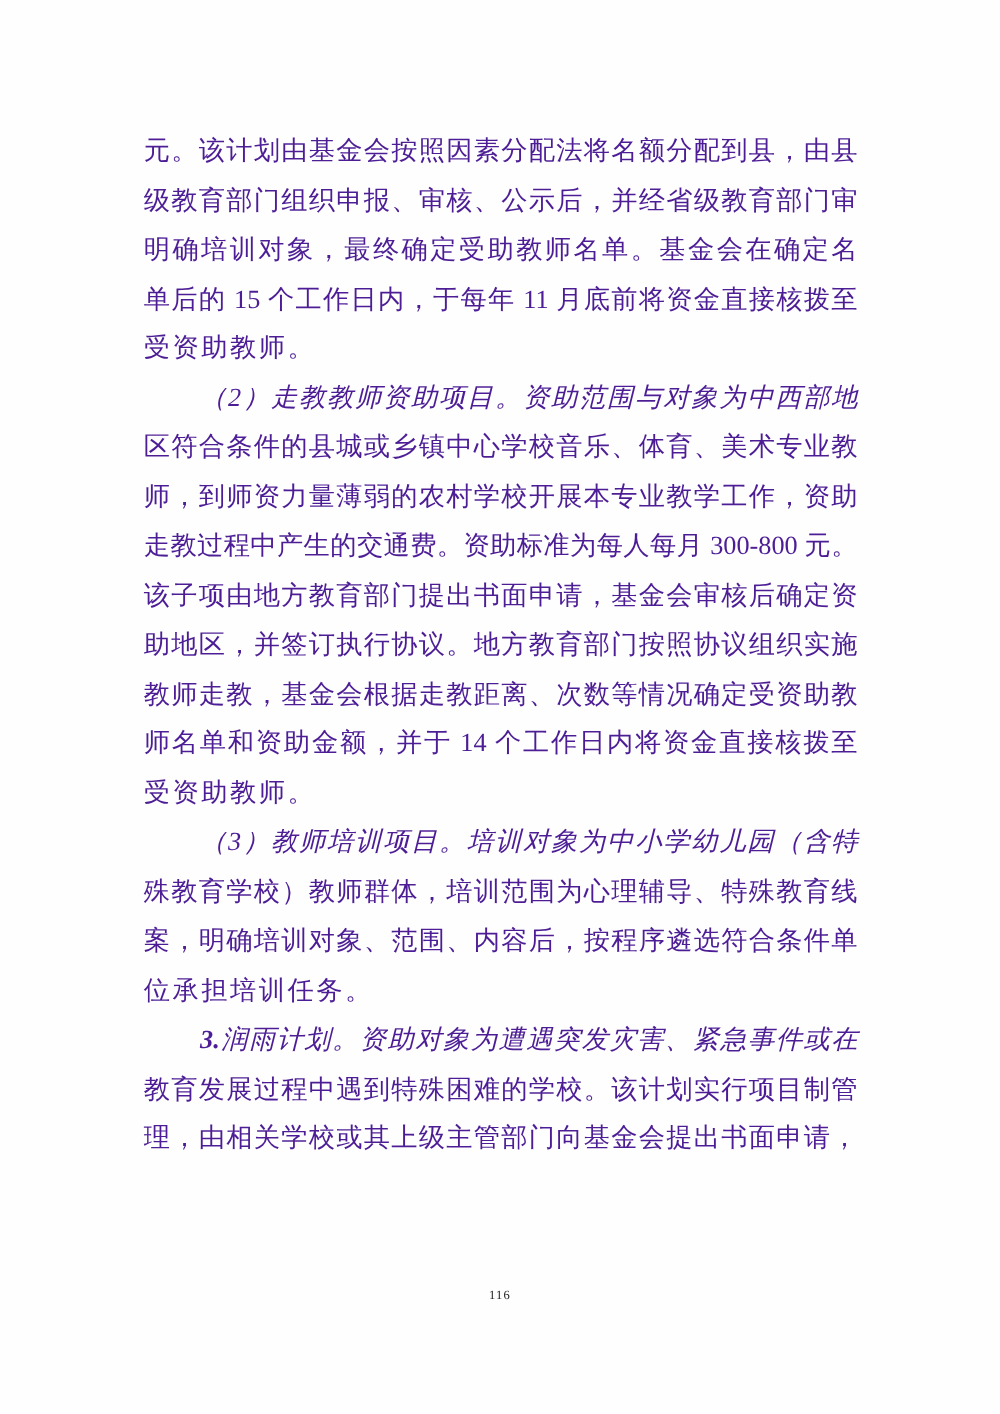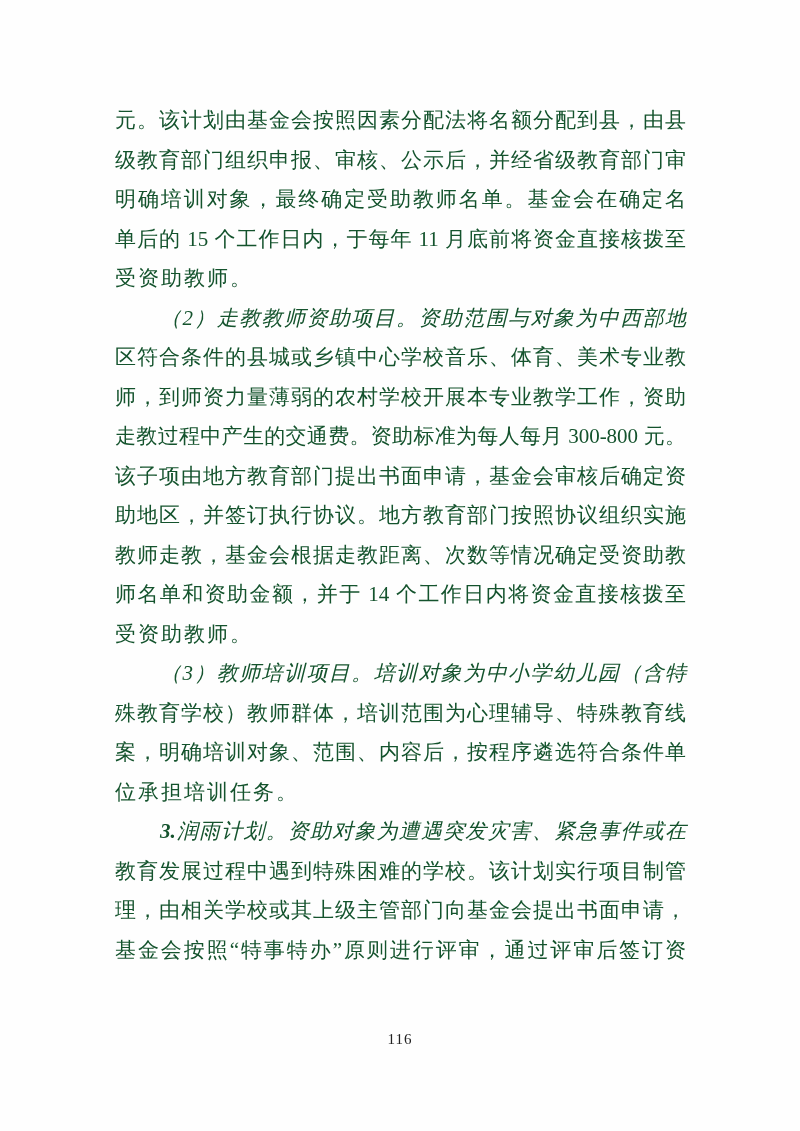--- a/index.html
+++ b/index.html
@@ -20,21 +20,21 @@
     left: 0; top: 0;
     width: 800px;
     height: 1131px;
     background: #fefefe;
   }
   .text-block {
     position: absolute;
     left: 115px;
     top: 101px;
     width: 571px;
-    color: #14532d;
+    color: #4c1d95;
     font-size: 21px;
     overflow: visible;
   }
   .para {
     margin: 0;
     padding: 0;
   }
   .line {
     height: 39.5px;
     line-height: 39.5px;
@@ -54,21 +54,21 @@
   }
   .bold-prefix {
     font-weight: bold;
   }
   .page-footer {
     position: absolute;
     left: 0;
     top: 1031px;
     width: 800px;
     text-align: center;
-    font-size: 15px;
+    font-size: 10px;
     color: #222222;
     letter-spacing: 1px;
   }
 </style>
 </head>
 <body>
 
 <div class="page">
   <div class="text-block" id="text-block">
       <div class="para">
@@ -92,17 +92,16 @@
       <div class="para">
         <div class="line indent">（3）教师培训项目。培训对象为中小学幼儿园（含特</div>
         <div class="line">殊教育学校）教师群体，培训范围为心理辅导、特殊教育线</div>
         <div class="line">案，明确培训对象、范围、内容后，按程序遴选符合条件单</div>
         <div class="line last">位承担培训任务。</div>
       </div>
       <div class="para">
         <div class="line indent"><span class="bold-prefix">3.</span>润雨计划。资助对象为遭遇突发灾害、紧急事件或在</div>
         <div class="line">教育发展过程中遇到特殊困难的学校。该计划实行项目制管</div>
         <div class="line">理，由相关学校或其上级主管部门向基金会提出书面申请，</div>
-        <div class="line">基金会按照“特事特办”原则进行评审，通过评审后签订资</div>
       </div>
     </div>
   <div class="page-footer">116</div>
 </div>
 
 </body></html>

